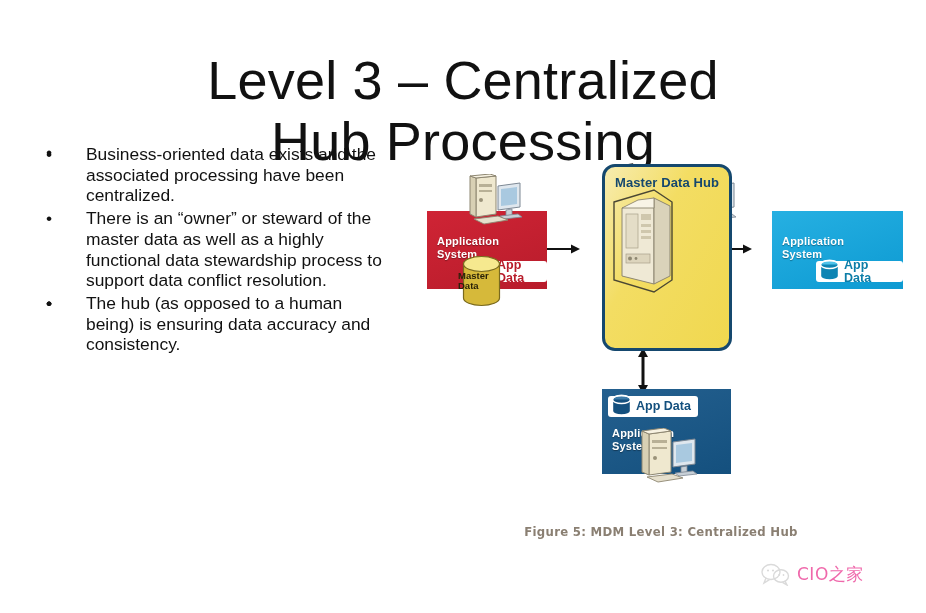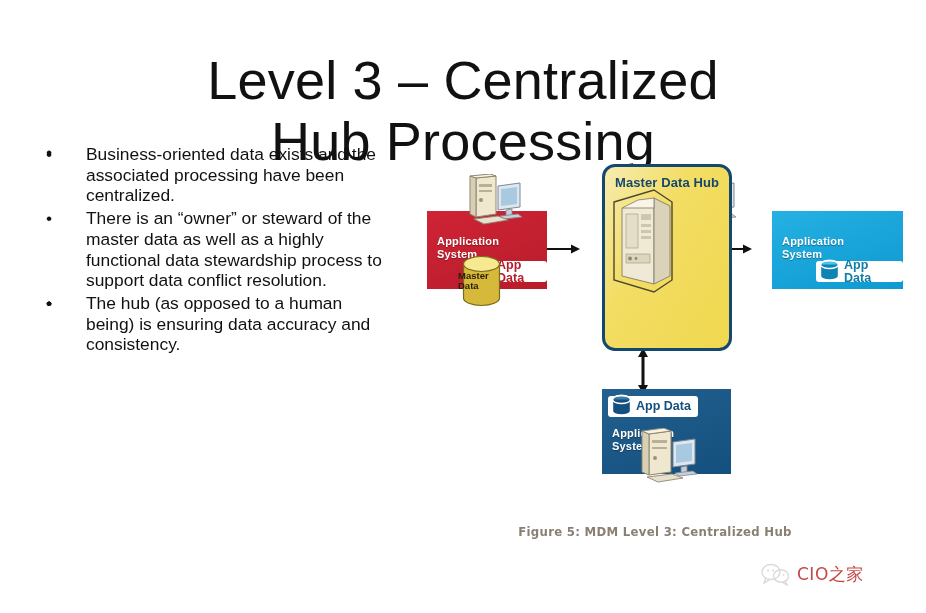--- a/index.html
+++ b/index.html
@@ -173,21 +173,21 @@
 
   
   .arrow { position: absolute; }
   #arrow-left-hub  { left: 130px; top: 84px;  width: 58px; height: 18px; }
   #arrow-right-hub { left: 312px; top: 84px;  width: 48px; height: 18px; }
   #arrow-hub-bottom{ left: 242px; top: 192px; width: 18px; height: 46px; }
 
   
   #figure-caption {
     position: absolute;
-    left: 7px; top: 368px;
+    left: 13px; top: 368px;
     width: 512px;
     text-align: center;
     font-family: "DejaVu Sans Condensed", "Liberation Sans", sans-serif;
     font-size: 13px;
     font-weight: bold;
     letter-spacing: 0.3px;
     color: #8a7f72;
   }
 
   
@@ -195,21 +195,21 @@
     position: absolute;
     left: 760px; top: 559px;
     width: 152px; height: 30px;
     display: flex;
     align-items: center;
     gap: 7px;
     opacity: 0.82;
   }
   #watermark-text {
     font-size: 17px;
-    color: #b91c1c;
+    color: #ec4899;
     letter-spacing: 0.5px;
     font-family: "DejaVu Sans", sans-serif;
   }
 </style>
 </head>
 <body>
 
 <h1 id="slide-title">Level 3 – Centralized Hub Processing</h1>
 
 <ul id="bullet-list">

